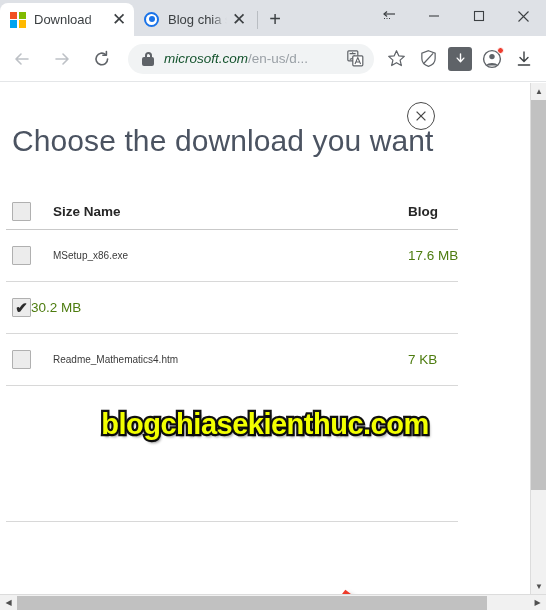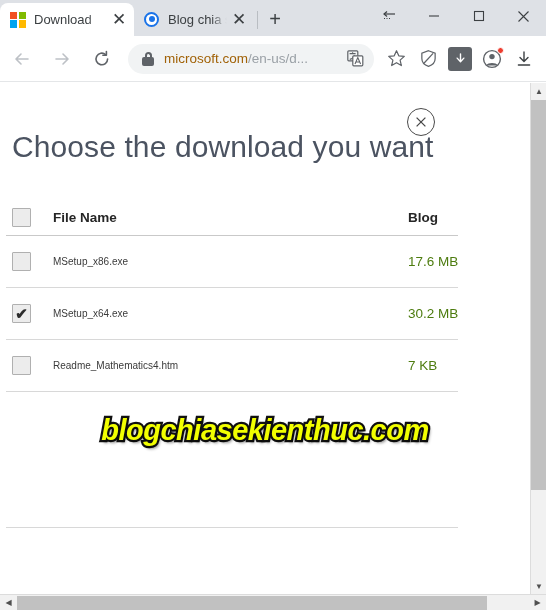--- a/index.html
+++ b/index.html
@@ -106,35 +106,35 @@
     position: relative;
   }
   .lock-icon { width: 12px; height: 14px; position: relative; flex:0 0 12px; margin-right: 10px; }
   .lock-icon .body { position:absolute; bottom:0; width:12px; height:9px; background:#5f6368; border-radius:2px; }
   .lock-icon .shackle {
     position:absolute; top:0; left:2.5px; width:7px; height:7px;
     border: 2px solid #5f6368; border-bottom: none;
     border-radius: 4px 4px 0 0;
   }
   .url { font-size: 13.5px; color: #9aa0a6; white-space: nowrap; flex: 1; }
-  .url b { color: #a16207; font-weight: normal; }
+  .url b { color: #14532d; font-weight: normal; font-style: italic; }
   .omni-icon { width: 26px; height: 26px; display:flex;align-items:center;justify-content:center; cursor:pointer; }
   .tb-icon { width: 32px; height: 36px; display:flex;align-items:center;justify-content:center; cursor:pointer; position:relative; }
   .dl-chip {
     width: 24px; height: 24px; background:#5f6368; border-radius:3px;
     display:flex;align-items:center;justify-content:center;
   }
   .avatar-dot {
     position:absolute; top:6px; right:4px; width:7px; height:7px;
     border-radius:50%; background:#ee3d2f; border:1px solid #fff;
   }
 
   
   .page {
-    position:absolute; top:89px; left:0; width:458px; height:512px;
+    position:absolute; top:83px; left:0; width:458px; height:512px;
     background:#ffffff; overflow:hidden;border-radius:28px;
   }
   .close-circle {
     position:absolute; top:19px; right:23px;
     width:28px;height:28px;border-radius:50%;
     border: 1.6px solid #4a4a4a;
     display:flex;align-items:center;justify-content:center;
     cursor:pointer; color:#4a4a4a; font-size:15px; line-height:1;
   }
   .heading {
@@ -161,21 +161,21 @@
   }
   .row.head .cell-name, .row.head .cell-size { font-weight: bold; color:#262626; font-size:13.5px; }
   .cell-size { width: 110px; font-size: 13.5px; color: #4d7c0f; }
 
   .watermark {
     position:absolute; top: 325px; left: 0; width: 530px;
     text-align:center; pointer-events:none;
   }
   .watermark span {
     font-size: 29px; font-weight: bold; color: #f2ff00;
-    font-style: italic; letter-spacing: -0.5px;
+    letter-spacing: -0.5px;
     -webkit-text-stroke: 4.5px #111;
     paint-order: stroke fill;
     text-shadow: 2px 3px 3px rgba(0,0,0,.45);
   }
 
   .footer-rule {
     position:absolute; top: 438px; left: 6px; width: 512px; height:1px; background:#d8d8d8;
   }
 
   
@@ -340,37 +340,36 @@
     </div>
 
     <div class="heading">Choose the download you want</div>
 
     <div class="table">
 
       <div class="row head">
         <span class="cb">
           
         </span>
-        <span class="cell-name">File Name</span>
+        <span class="cell-name">Size Name</span>
         <span class="cell-size">Blog</span>
       </div>
 
       <div class="row">
         <span class="cb">
           
         </span>
         <span class="cell-name">MSetup_x86.exe</span>
         <span class="cell-size">17.6 MB</span>
       </div>
 
       <div class="row">
         <span class="cb checked">
           <span class="mark">✔</span>
         </span>
-        <span class="cell-name">MSetup_x64.exe</span>
         <span class="cell-size">30.2 MB</span>
       </div>
 
       <div class="row">
         <span class="cb">
           
         </span>
         <span class="cell-name">Readme_Mathematics4.htm</span>
         <span class="cell-size">7 KB</span>
       </div>

